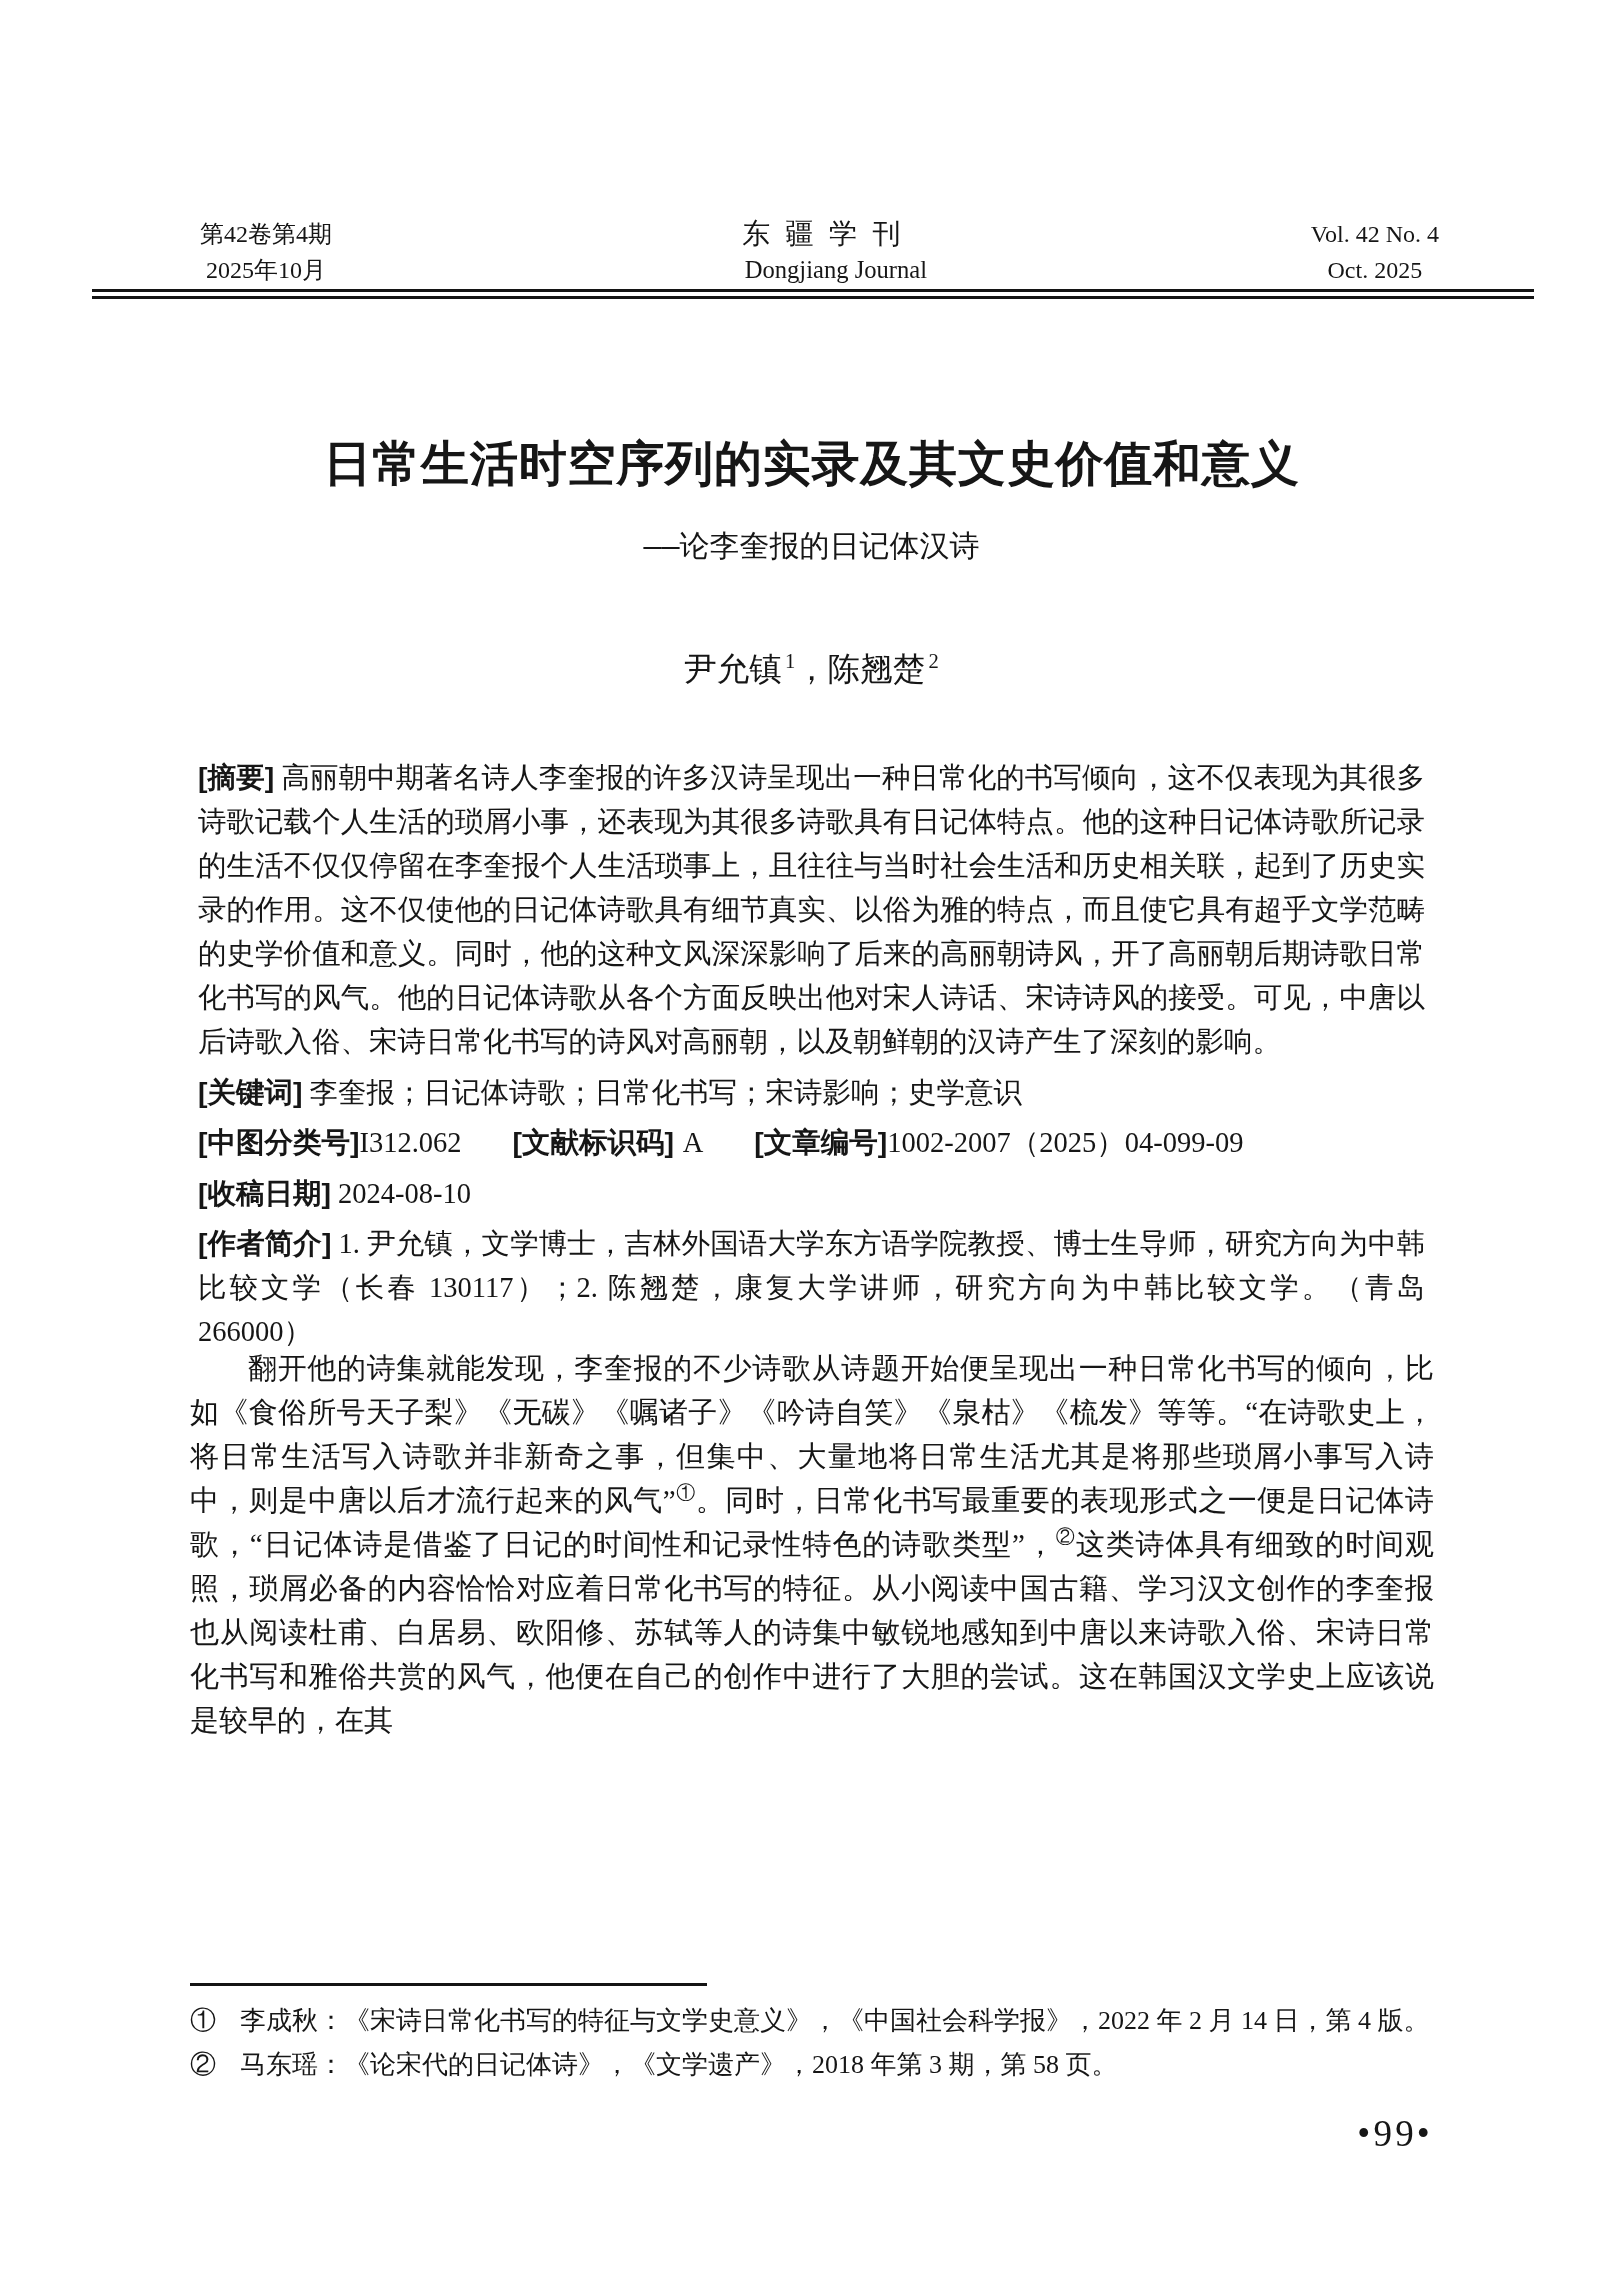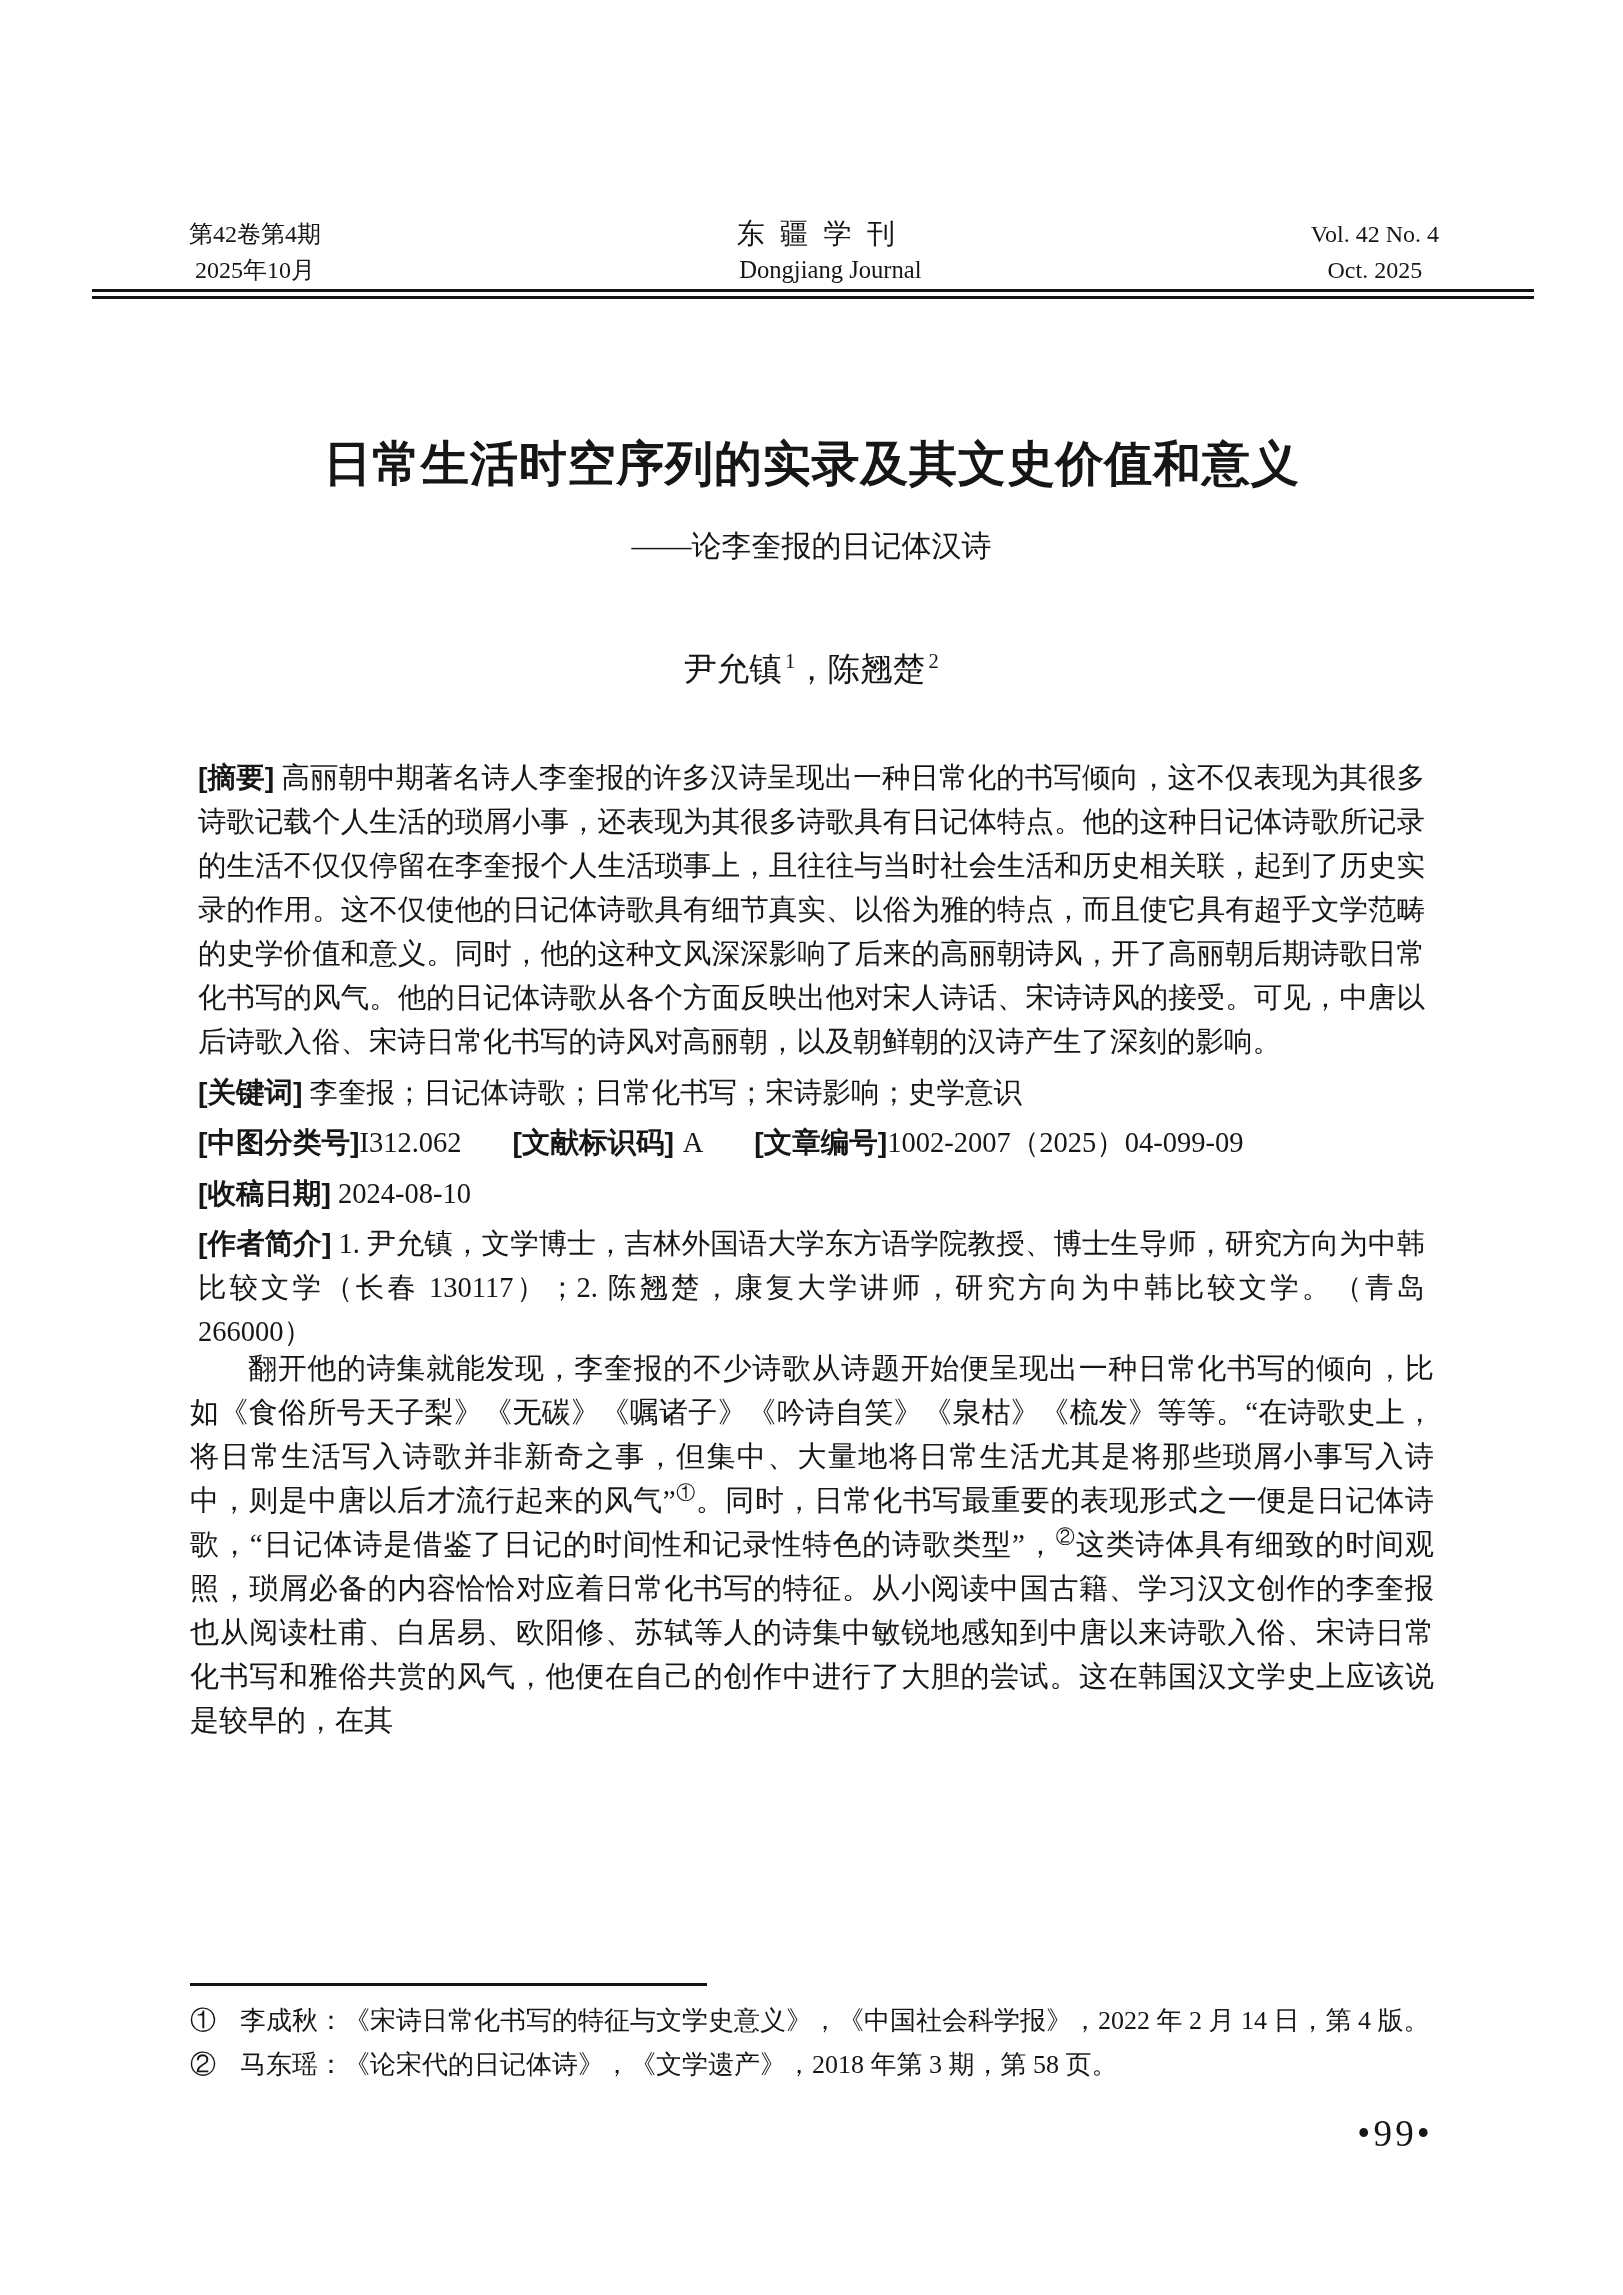--- a/index.html
+++ b/index.html
@@ -14,21 +14,21 @@
     background: #ffffff;
     color: #161616;
     font-family: "Liberation Serif", "DejaVu Serif", serif;
     overflow: hidden;
   }
 
   
   .journal-header {
     position: absolute;
     top: 216px;
-    left: 189px;
+    left: 200px;
     right: 184px;
     display: flex;
     justify-content: space-between;
     align-items: flex-end;
   }
   .journal-header .col {
     text-align: center;
     font-size: 24px;
     line-height: 36px;
     white-space: nowrap;
@@ -61,20 +61,21 @@
     font-weight: bold;
     letter-spacing: 0.8px;
   }
   .article-subtitle {
     position: absolute;
     top: 526px;
     left: 0;
     width: 100%;
     text-align: center;
     font-size: 30px;
+    font-family: Liberation Mono, monospace;
   }
   .article-authors {
     position: absolute;
     top: 648px;
     left: 0;
     width: 100%;
     text-align: center;
     font-size: 32.5px;
   }
   .article-authors .author-sup {

